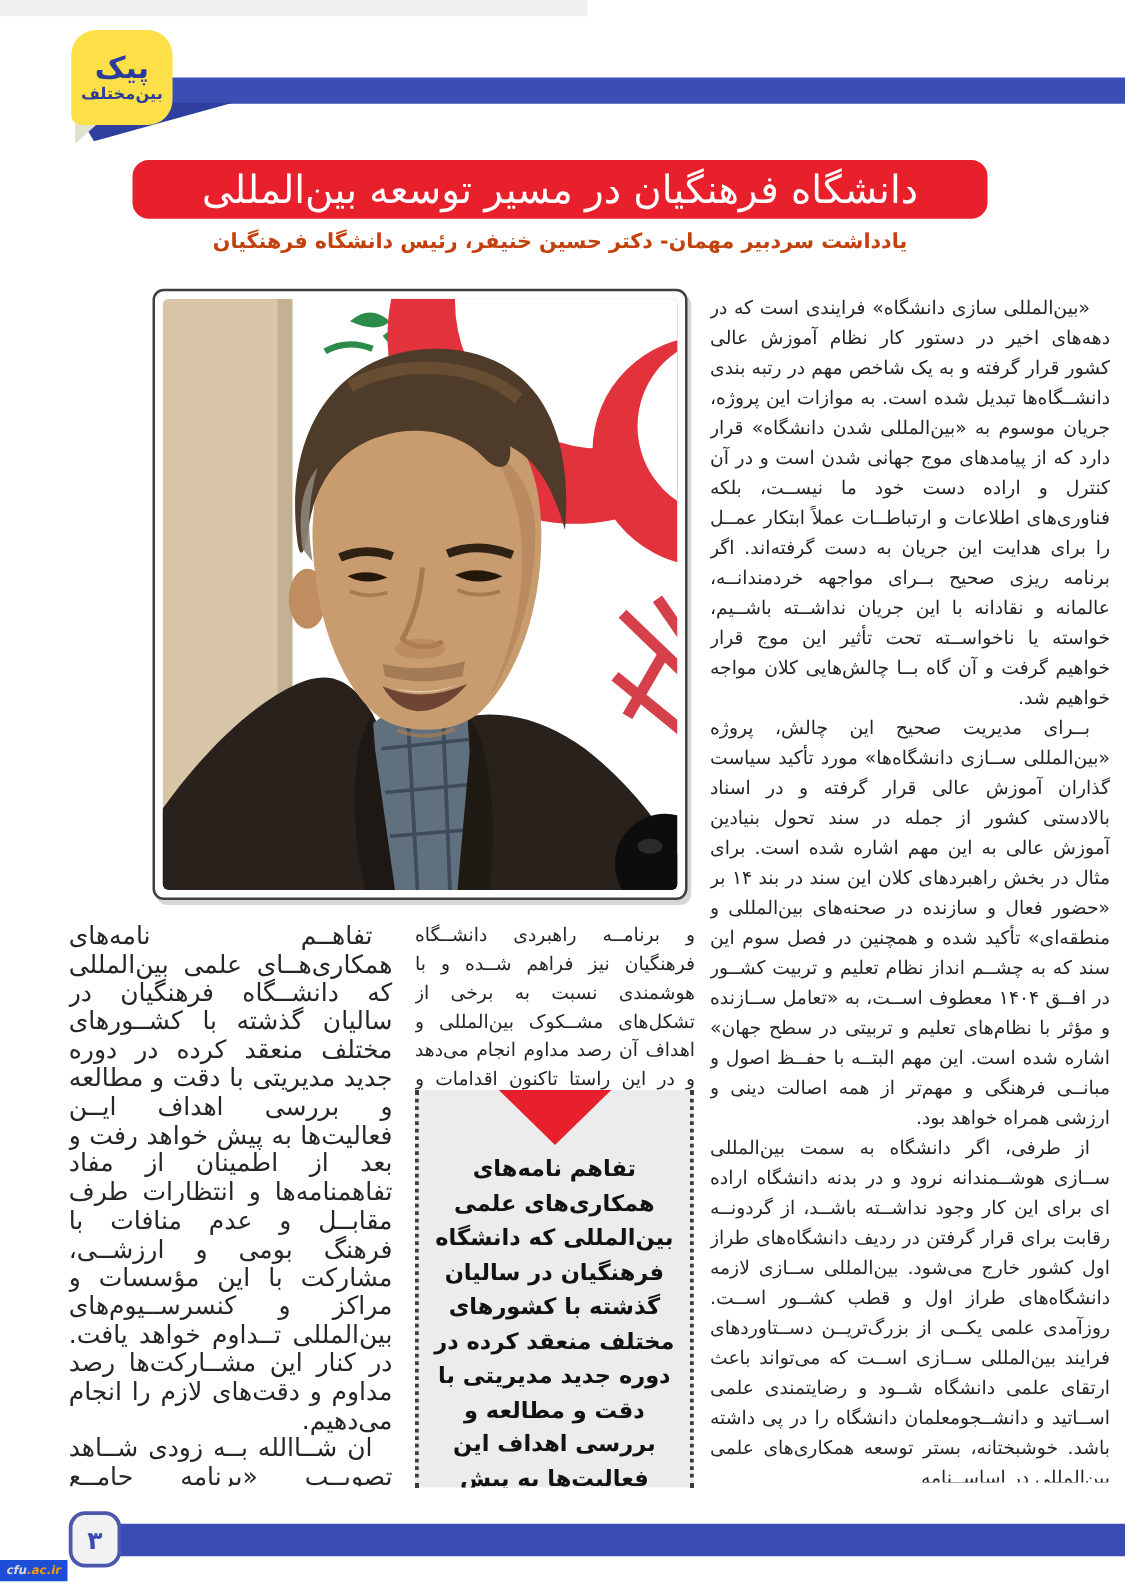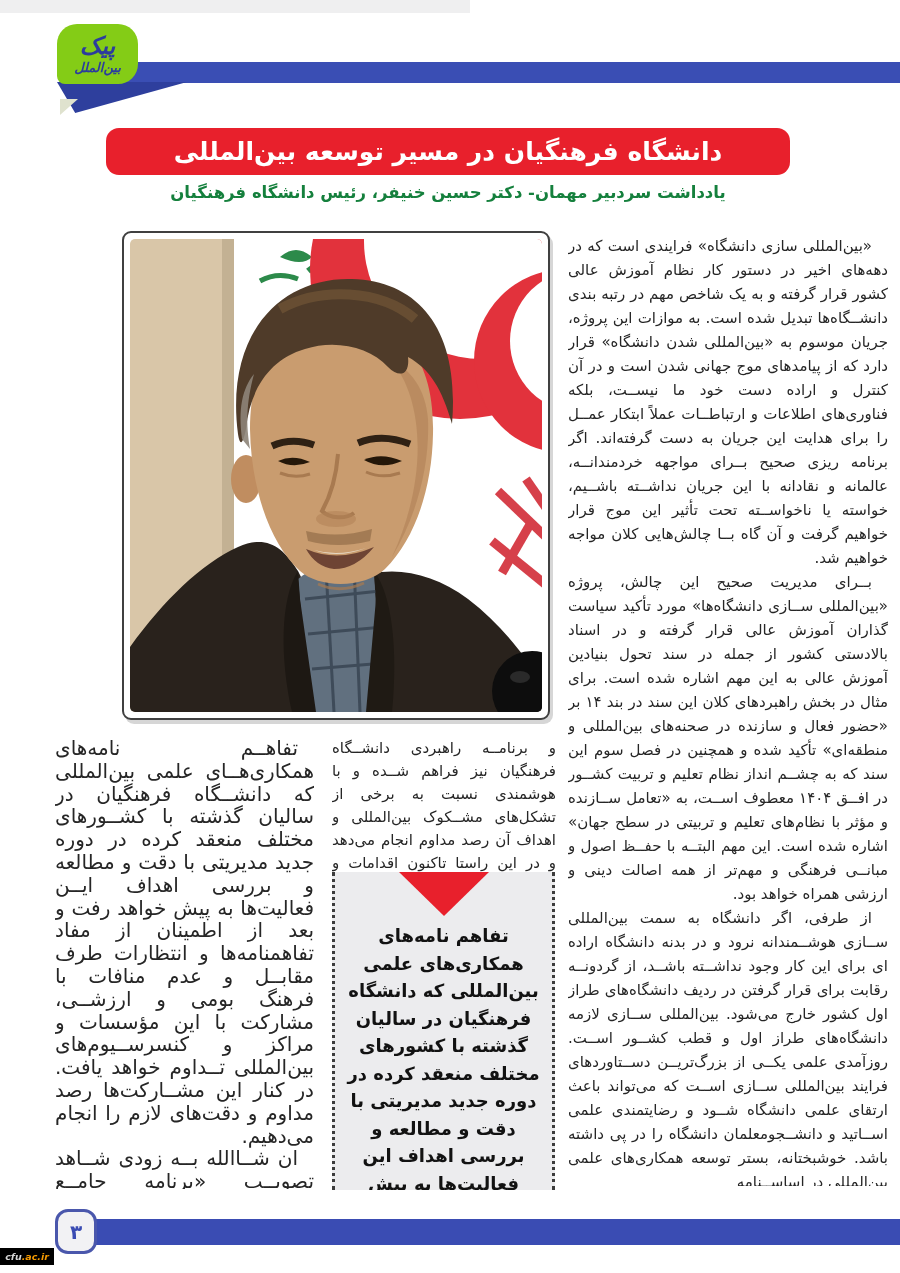--- a/index.html
+++ b/index.html
@@ -3,31 +3,31 @@
 <meta charset="utf-8">
 <style>
   html,body{margin:0;padding:0;background:#ffffff;}
   .page{position:relative;width:900px;height:1273px;background:#ffffff;overflow:hidden;
         font-family:"DejaVu Sans",sans-serif;}
   
   .top-strip{position:absolute;left:0;top:0;width:470px;height:13px;background:#efeff0;}
   .band{position:absolute;left:88px;top:62px;right:0;height:21px;background:#3a4eb4;}
   .band-fold{position:absolute;left:57px;top:82px;width:130px;height:31px;background:#2e3f9d;
              clip-path:polygon(0 0,100% 0,14% 100%);}
-  .logo-bubble{position:absolute;left:57px;top:24px;width:81px;height:60px;background:#84cc16;
+  .logo-bubble{position:absolute;left:57px;top:24px;width:81px;height:76px;background:#fde047;
                border-radius:20px 20px 20px 8px;z-index:3;display:flex;flex-direction:column;
-               align-items:center;justify-content:center;direction:rtl;font-style:italic;}
+               align-items:center;justify-content:center;direction:rtl;}
   .logo-tail{position:absolute;left:60px;top:99px;width:0;height:0;z-index:3;
              border-top:16px solid #dfe2ce;border-right:18px solid transparent;}
   .logo-line1{color:#2c3c9e;font-weight:bold;font-size:24px;line-height:27px;}
   .logo-line2{color:#2c3c9e;font-weight:bold;font-size:13px;line-height:16px;}
   .title-banner{position:absolute;left:106px;top:128px;width:684px;height:47px;background:#e8202c;
                 border-radius:13px;display:flex;align-items:center;justify-content:center;}
-  .title-banner span{color:#ffffff;font-weight:bold;font-size:25px;direction:rtl;white-space:nowrap;}
-  .subtitle{position:absolute;left:106px;top:183px;width:684px;text-align:center;color:#15803d;
+  .title-banner span{color:#ffffff;font-weight:normal;font-size:31px;direction:rtl;white-space:nowrap;}
+  .subtitle{position:absolute;left:106px;top:183px;width:684px;text-align:center;color:#c2410c;
             font-weight:bold;font-size:16.5px;direction:rtl;}
   
   .photo-frame{position:absolute;left:122px;top:231px;width:412px;height:473px;background:#ffffff;
                border:2px solid #404040;border-radius:9px;padding:6px;
                box-shadow:3px 4px 0 rgba(0,0,0,0.16);}
   .photo-frame svg{display:block;border-radius:4px;}
   
   .col{position:absolute;text-align:justify;color:#262626;direction:rtl;overflow:hidden;}
   .col p{margin:0;}
   .indent{text-indent:16px;}
@@ -43,39 +43,39 @@
                border-top:44px solid #e8202c;}
   .pq-text{position:absolute;top:50px;left:10px;right:10px;text-align:center;font-weight:bold;
            font-size:18px;line-height:27.5px;color:#121212;direction:rtl;}
   
   .footer-bar{position:absolute;left:88px;right:0;top:1219px;height:26px;background:#3a4cb3;
               border-radius:4px 0 0 4px;}
   .page-badge{position:absolute;left:55px;top:1209px;width:42px;height:45px;background:#f2f2f4;
               border:3px solid #4a57ac;border-radius:13px;box-sizing:border-box;display:flex;
               align-items:center;justify-content:center;z-index:2;}
   .page-badge span{color:#3a4cb3;font-weight:bold;font-size:20px;}
-  .watermark{position:absolute;left:0;top:1248px;width:54px;height:17px;background:#000000;
+  .watermark{position:absolute;left:0;top:1248px;width:54px;height:17px;background:#1d4ed8;
              display:flex;align-items:center;justify-content:center;font-style:italic;
              font-weight:bold;font-size:9.5px;letter-spacing:0;}
   .wm-prefix{color:#d8d8d8;}
   .wm-suffix{color:#f59a00;}
 </style>
 </head>
 <body>
 
 <div class="page">
 
   <div class="top-strip"></div>
 
   <div class="band"></div>
   <div class="band-fold"></div>
   <div class="logo-tail"></div>
   <div class="logo-bubble">
     <span class="logo-line1">پیک</span>
-    <span class="logo-line2">بین‌الملل</span>
+    <span class="logo-line2">بین‌مختلف</span>
   </div>
 
   <div class="title-banner">
     <span>دانشگاه فرهنگیان در مسیر توسعه بین‌المللی</span>
   </div>
   <div class="subtitle">یادداشت سردبیر مهمان- دکتر حسین خنیفر، رئیس دانشگاه فرهنگیان</div>
 
   <div class="photo-frame">
     <svg width="412" height="473" viewBox="0 0 412 473" xmlns="http://www.w3.org/2000/svg">
       <defs>

